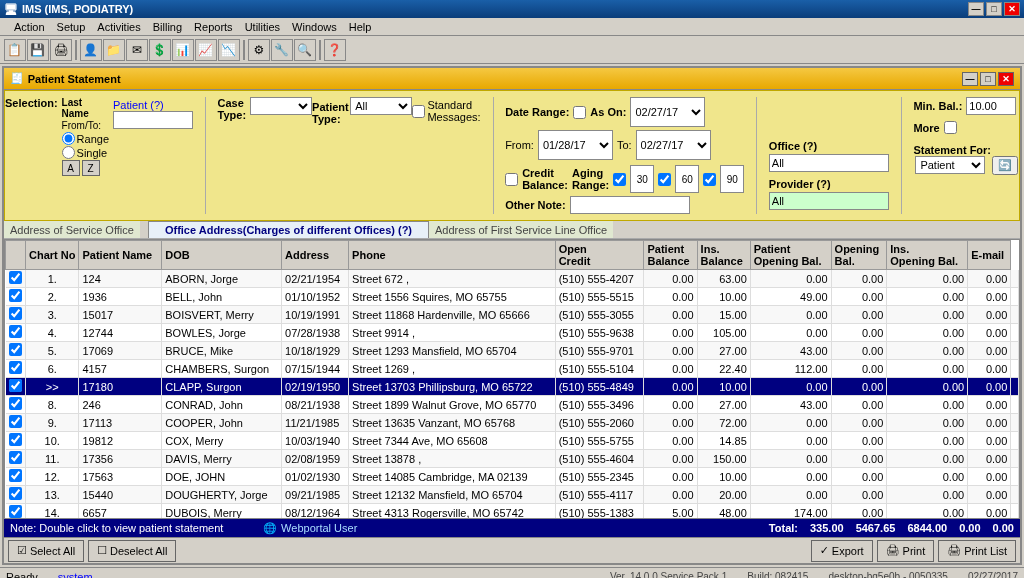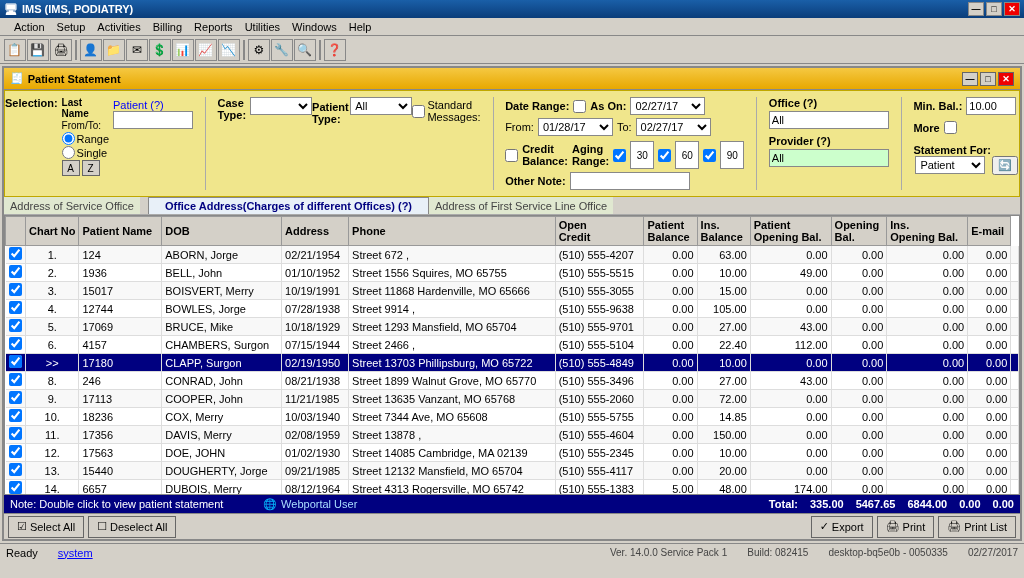--- a/index.html
+++ b/index.html
@@ -25,21 +25,21 @@
 
     
     .filter-panel { background: #f0e68c; border: 1px solid #c0a800; padding: 4px 0; }
     .filter-input { height: 18px; border: 1px solid #888; background: white; font-size: 11px; padding: 1px 2px; }
     .filter-select { height: 18px; border: 1px solid #888; background: white; font-size: 11px; }
     .radio-row { display: flex; align-items: center; gap: 2px; }
     .az-box { display: flex; gap: 2px; align-items: center; }
     .az-btn { width: 18px; height: 16px; border: 1px solid #666; background: #d4d0c8; font-size: 10px; display: flex; align-items: center; justify-content: center; cursor: pointer; }
     .checkbox-label { display: flex; align-items: center; gap: 2px; font-size: 11px; }
     .spin-input { width: 50px; height: 18px; border: 1px solid #888; background: white; font-size: 11px; padding: 1px 2px; }
-    .date-select { height: 18px; border: 1px solid #888; background: white; font-size: 11px; width: 80px; }
+    .date-select { height: 30px; border: 1px solid #888; background: white; font-size: 11px; width: 80px; }
     .aging-checks { display: flex; gap: 4px; align-items: center; }
     .aging-box { width: 24px; height: 28px; border: 1px solid #888; background: white; display: flex; align-items: center; justify-content: center; font-size: 10px; }
 
     
     .table-container { background: white; overflow-y: auto; border: 1px solid #888; }
     table { width: 100%; border-collapse: collapse; font-size: 11px; }
     thead tr { background: #d4d0c8; }
     thead th { border: 1px solid #999; padding: 2px 3px; text-align: left; font-size: 11px; font-weight: bold; white-space: nowrap; }
     tbody tr { border-bottom: 1px solid #ddd; }
     tbody tr.highlighted { background: #000080; color: white; }
@@ -197,21 +197,21 @@
         <div style="display:flex; gap:4px; align-items:center;">
           <span style="font-weight:bold;">Other Note:</span>
           <input type="text" class="filter-input" style="width: 120px;">
         </div>
       </div>
 
       <div class="divider-v"></div>
 
       <div style="display:flex; flex-direction:column; gap:2px; min-width:120px;">
         <div style="display:flex; gap:4px; align-items:center;">
-          <span style="font-weight:bold;">Office (?)</span>
+          <span style="font-weight:bold;margin-top:43px;">Office (?)</span>
         </div>
         <input type="text" class="filter-input" style="width: 120px;" value="All">
         <div style="display:flex; gap:4px; align-items:center; margin-top:4px;">
           <span style="font-weight:bold;">Provider (?)</span>
         </div>
         <input type="text" class="filter-input" style="width: 120px; background: rgb(204, 255, 204);" value="All">
       </div>
 
       <div class="divider-v"></div>
 
@@ -346,21 +346,21 @@
     <td class="num-col">0.00</td>
     <td class="num-col">0.00</td>
     <td></td>
   </tr>
           <tr>
     <td class="cb-col"><input type="checkbox" checked="" style=""></td>
             <td class="cb-col">6.</td>
     <td>4157</td>
     <td>CHAMBERS, Surgon</td>
     <td>07/15/1944</td>
-    <td>Street 2466 ,</td>
+    <td>Street 1269 ,</td>
     <td>(510) 555-5104</td>
     <td class="num-col">0.00</td>
     <td class="num-col">22.40</td>
     <td class="num-col">112.00</td>
     <td class="num-col">0.00</td>
     <td class="num-col">0.00</td>
     <td class="num-col">0.00</td>
     <td></td>
   </tr>
           <tr class="highlighted">
@@ -407,21 +407,21 @@
     <td class="num-col">72.00</td>
     <td class="num-col">0.00</td>
     <td class="num-col">0.00</td>
     <td class="num-col">0.00</td>
     <td class="num-col">0.00</td>
     <td></td>
   </tr>
           <tr>
     <td class="cb-col"><input type="checkbox" checked="" style=""></td>
             <td class="cb-col">10.</td>
-    <td>18236</td>
+    <td>19812</td>
     <td>COX, Merry</td>
     <td>10/03/1940</td>
     <td>Street 7344 Ave, MO 65608</td>
     <td>(510) 555-5755</td>
     <td class="num-col">0.00</td>
     <td class="num-col">14.85</td>
     <td class="num-col">0.00</td>
     <td class="num-col">0.00</td>
     <td class="num-col">0.00</td>
     <td class="num-col">0.00</td>

